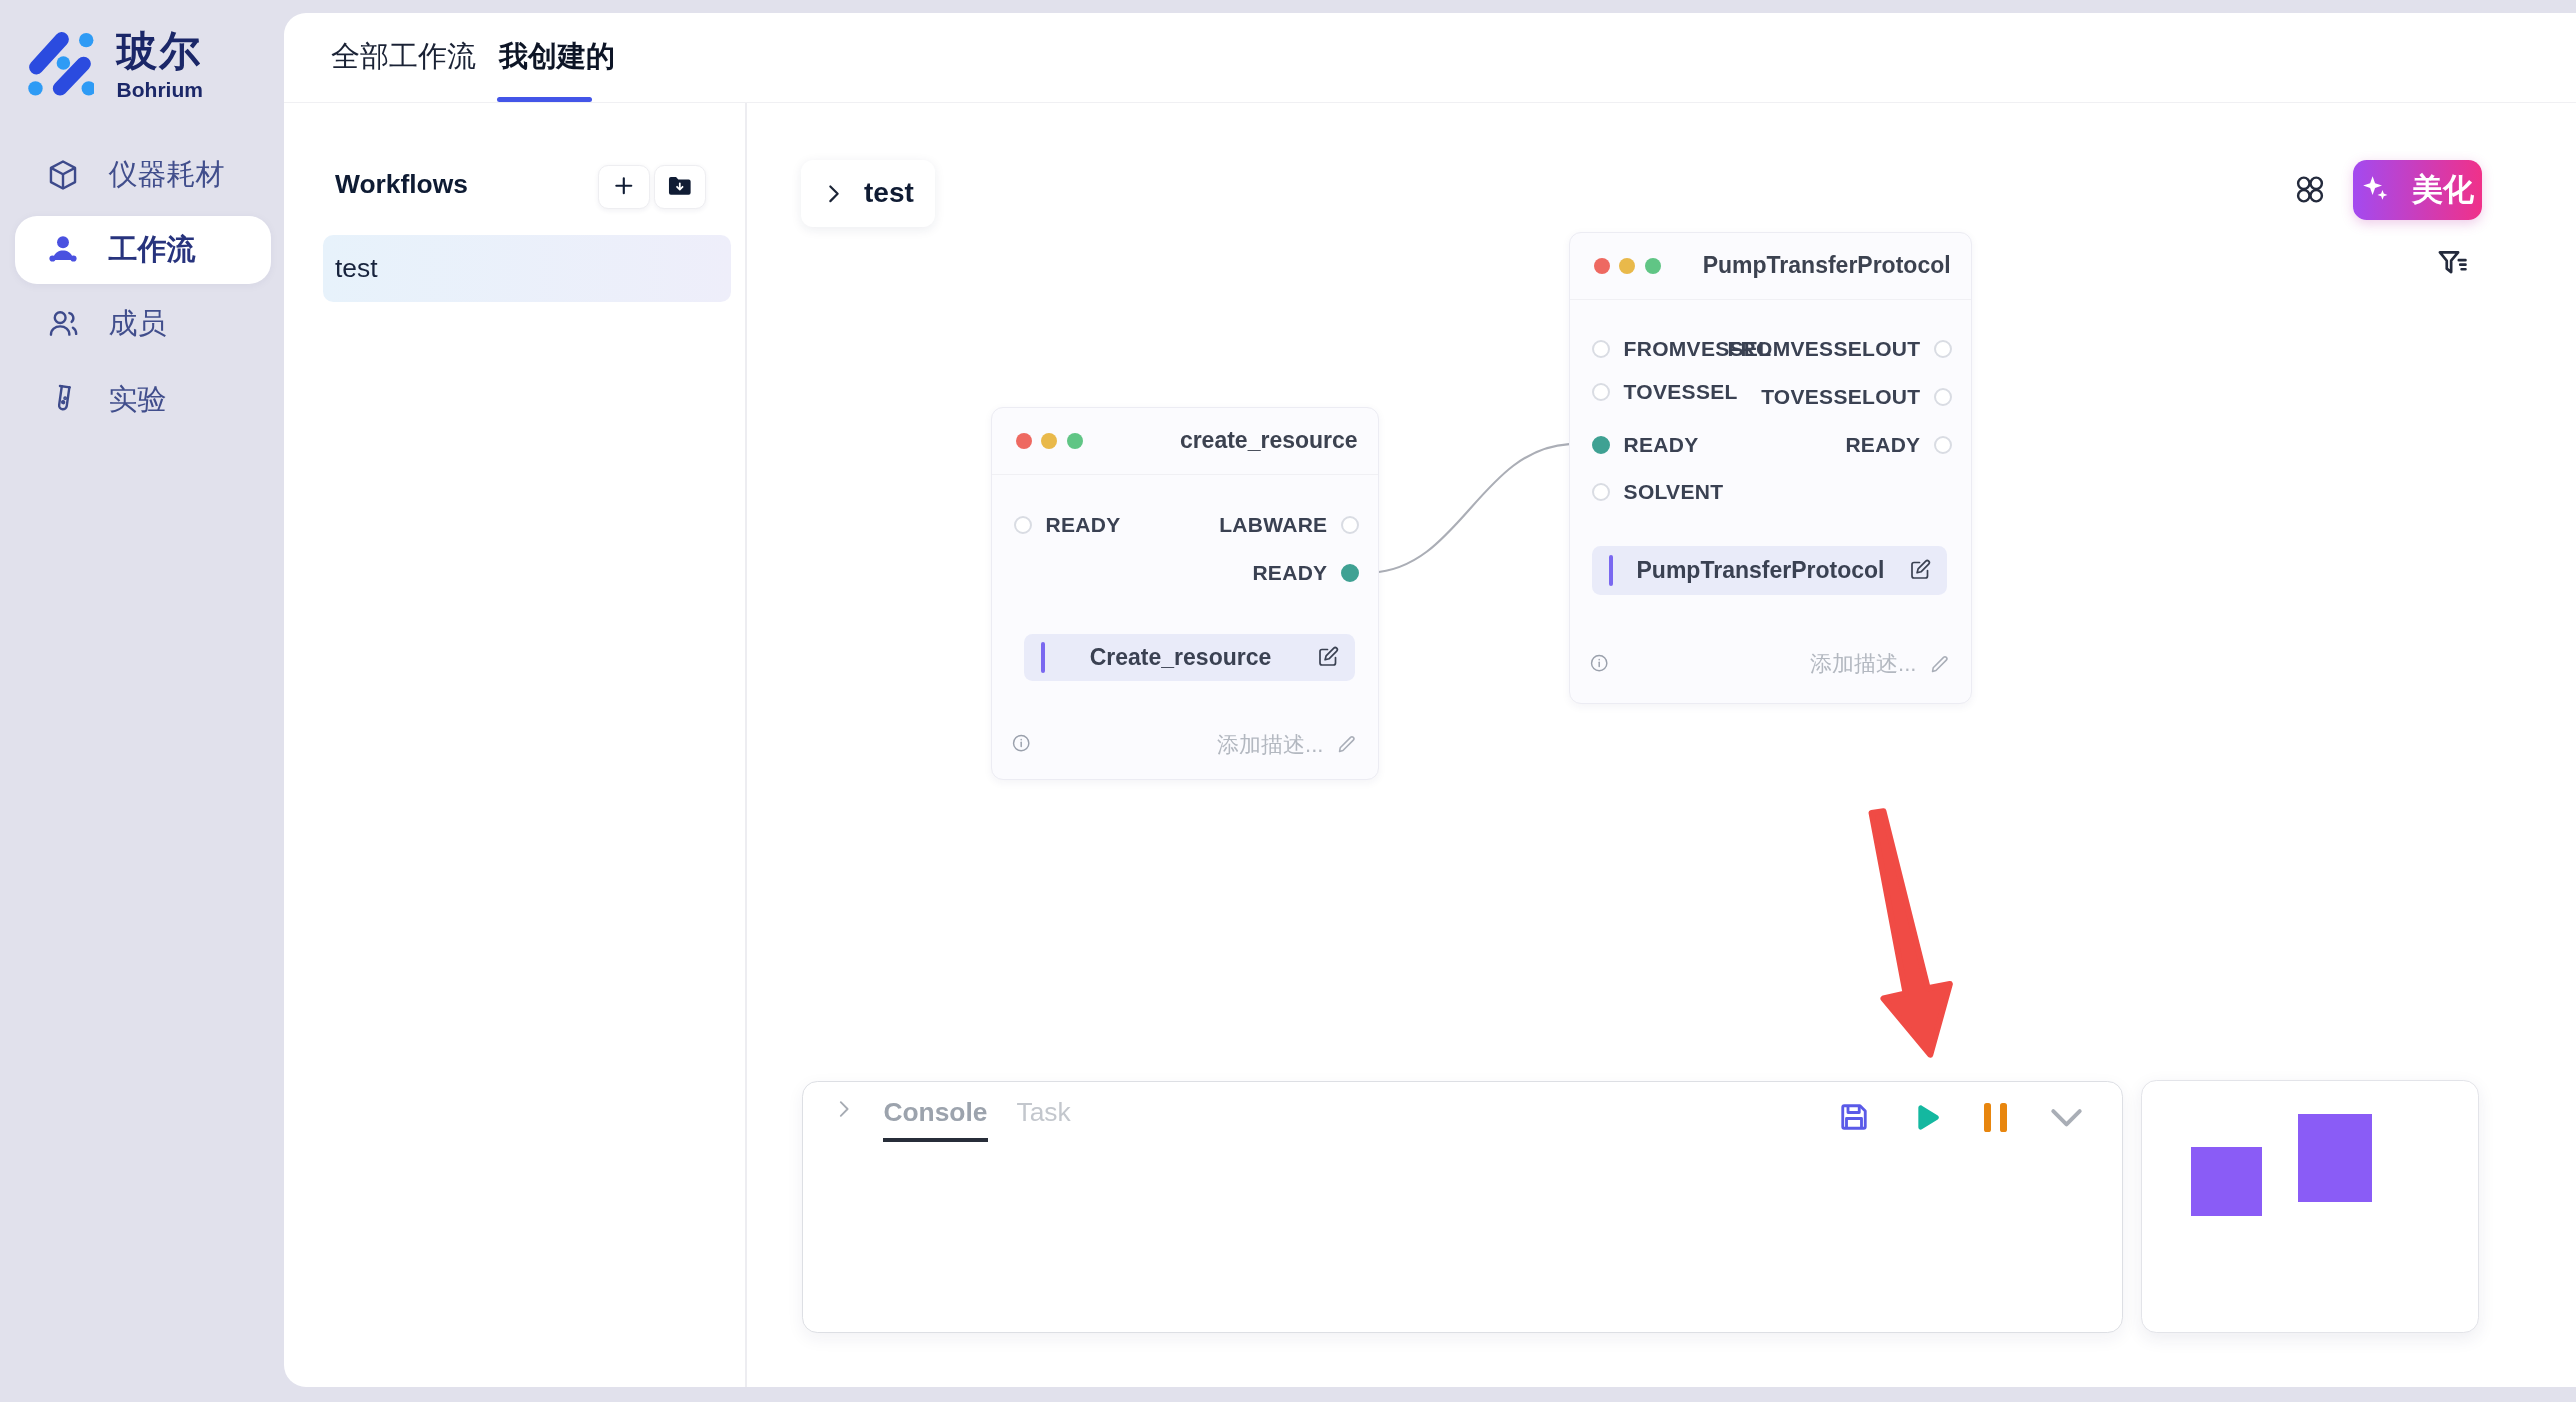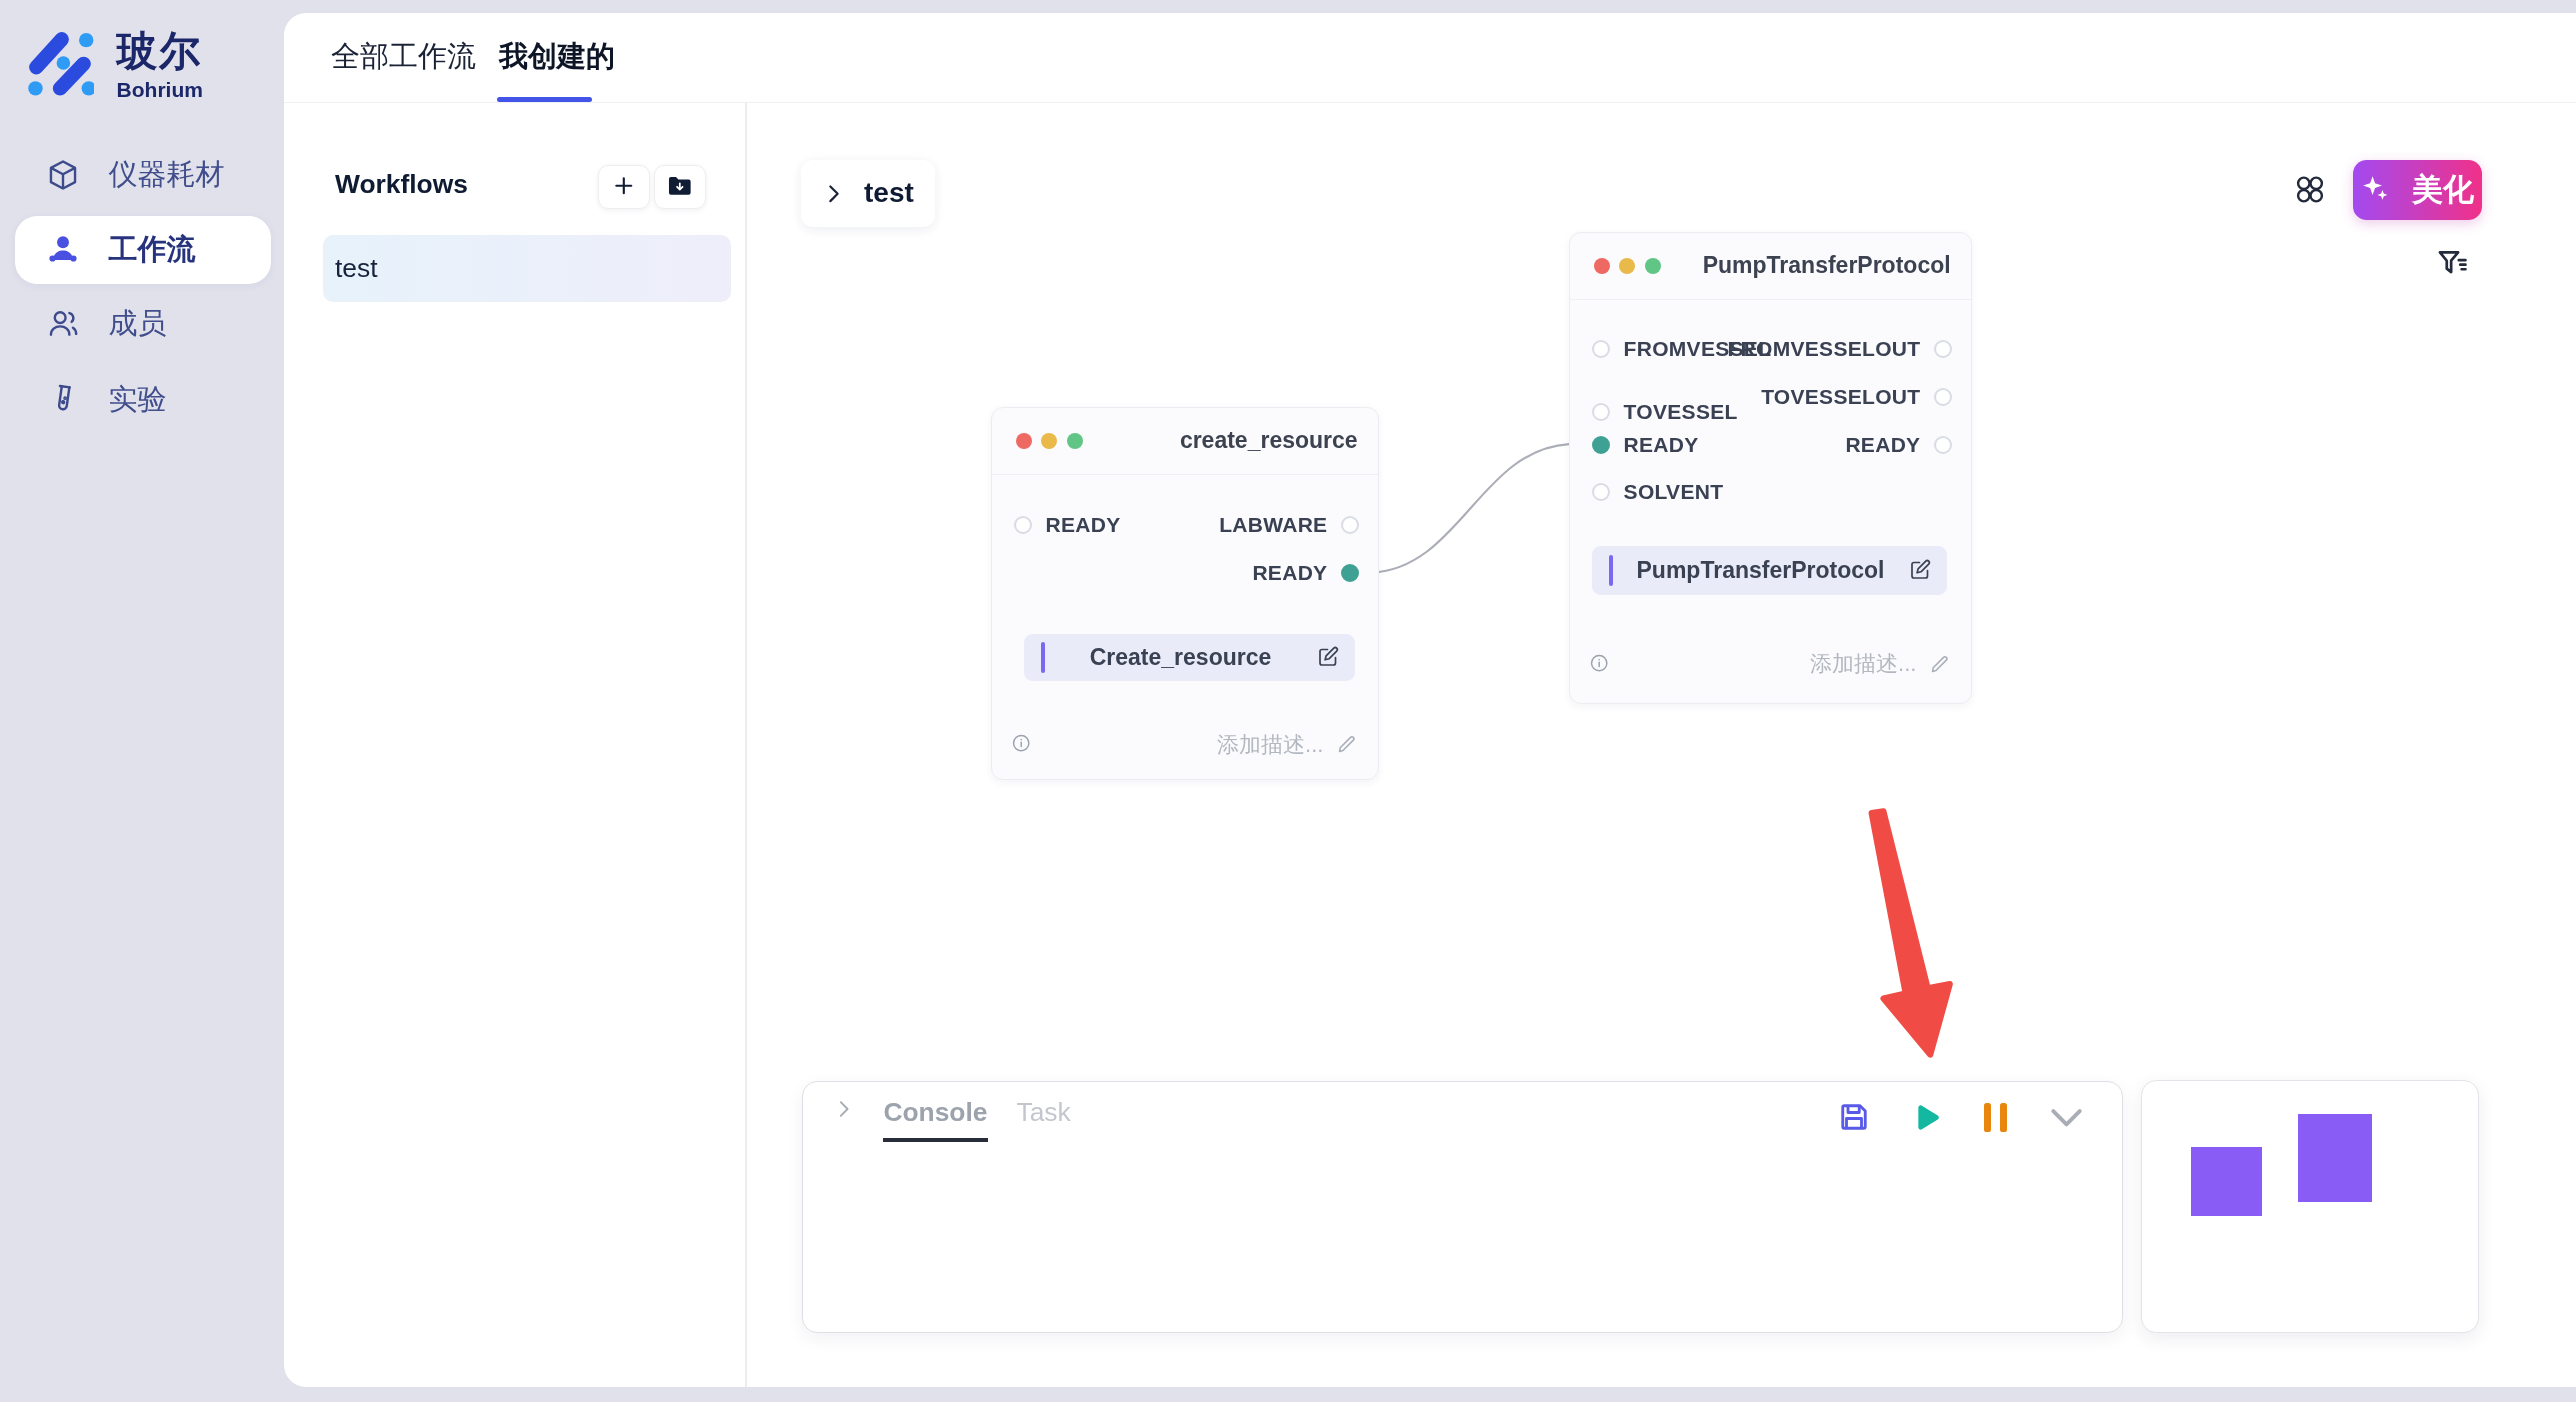--- a/index.html
+++ b/index.html
@@ -295,21 +295,21 @@
         <span class="ntitle">PumpTransferProtocol</span>
       </div>
       <div class="prow pl" style="top:101px">
         <span class="pcirc"></span>
         <span class="plabel">FROMVESSEL</span>
       </div>
       <div class="prow pr" style="top:101px">
         <span class="plabel">FROMVESSELOUT</span>
         <span class="pcirc"></span>
       </div>
-      <div class="prow pl" style="top:164px">
+      <div class="prow pl" style="top:144px">
         <span class="pcirc"></span>
         <span class="plabel">TOVESSEL</span>
       </div>
       <div class="prow pr" style="top:149px">
         <span class="plabel">TOVESSELOUT</span>
         <span class="pcirc"></span>
       </div>
       <div class="prow pl" style="top:197px">
         <span class="pcirc on"></span>
         <span class="plabel">READY</span>

